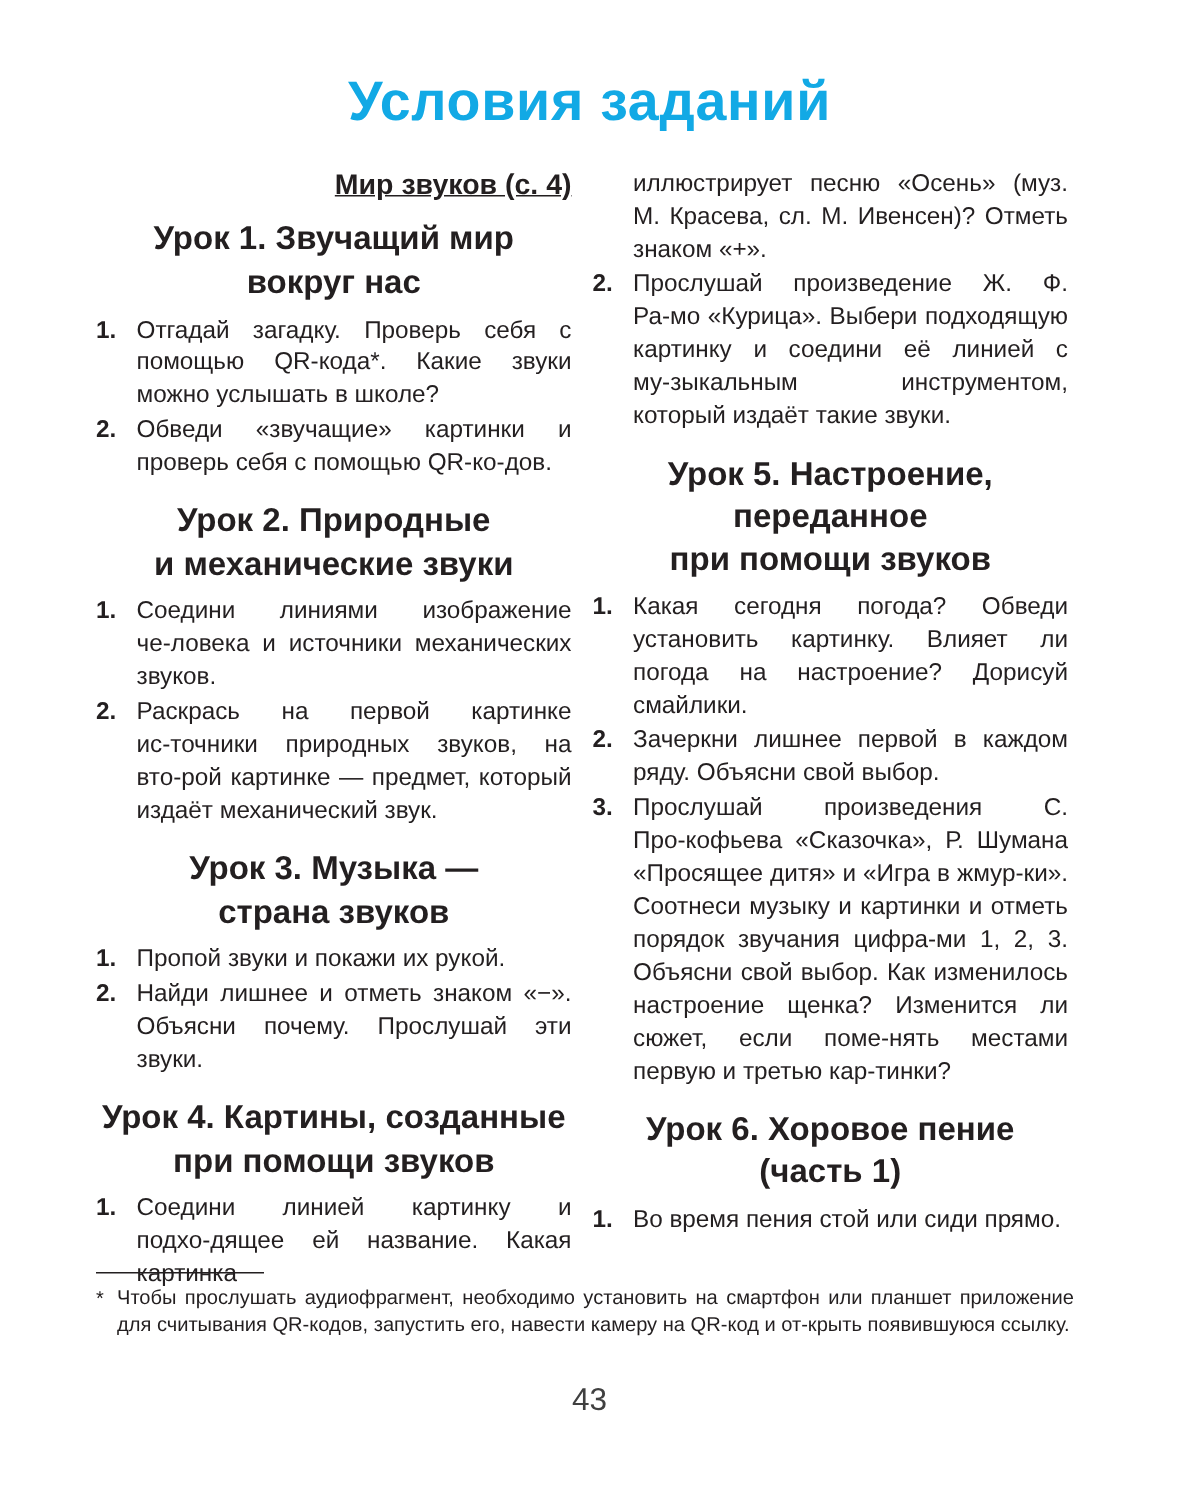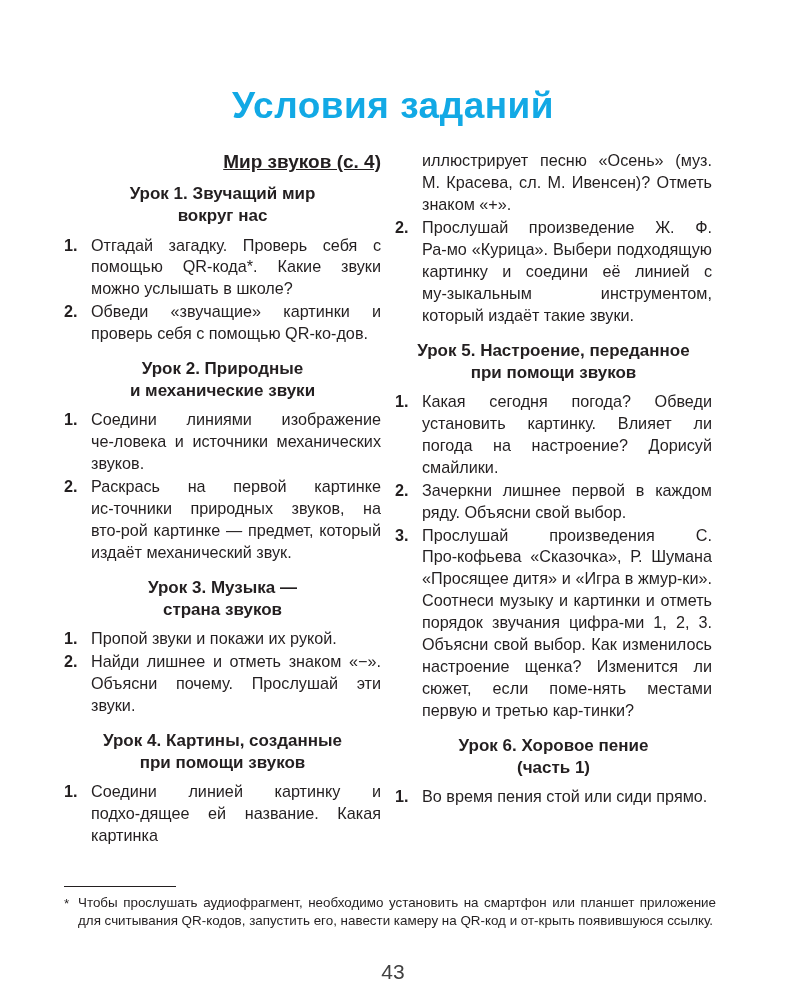--- a/index.html
+++ b/index.html
@@ -13,21 +13,20 @@
     height: 1000px;
     position: relative;
     font-family: "Liberation Sans", "DejaVu Sans", sans-serif;
     color: #231f20;
     overflow: hidden;
   }
 
   .page {
     position: absolute;
     inset: 0;
-    margin-top: 38px;
   }
 
   
   .page-title {
     position: absolute;
     top: 48px;
     left: 0;
     width: 786px;
     text-align: center;
     font-size: 37px;
@@ -59,21 +58,21 @@
     text-align: right;
     font-weight: bold;
     font-size: 19px;
     line-height: 1.28;
     margin: 0 0 9px 0;
     text-decoration: underline;
   }
   .lesson-title {
     text-align: center;
     font-weight: bold;
-    font-size: 17px;
+    font-size: 22px;
     line-height: 1.3;
     margin: 13px 0 7px 0;
   }
   .lesson-title.first { margin-top: 9px; }
 
   
   ol.tasks {
     list-style: none;
     margin: 0 0 2px 0;
     padding: 0;

